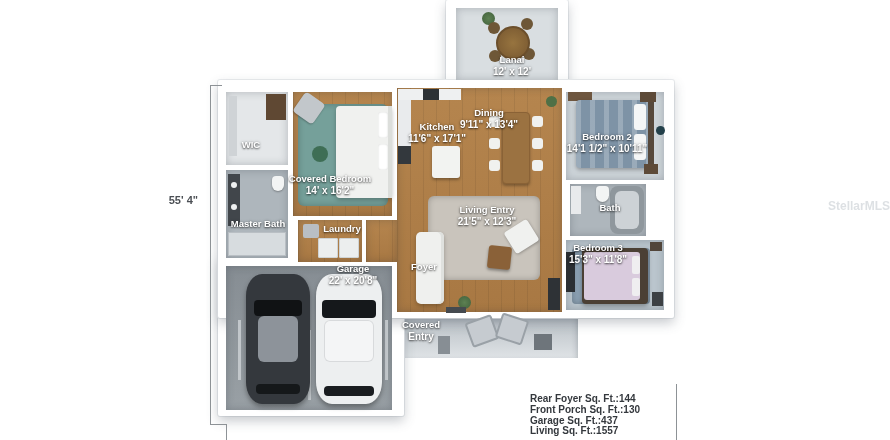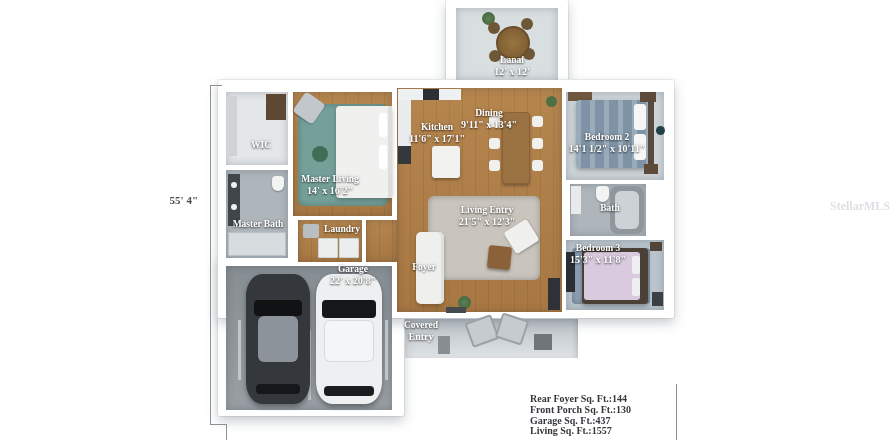--- a/index.html
+++ b/index.html
@@ -1,17 +1,17 @@
 <!DOCTYPE html>
 <html style="--bg: #ffffff; --wall: #ffffff; --wood: #b5854e; --wood-dark: #a87843; --carpet: #ced5da; --carpet-b3: #bac5cd; --tile: #aeb6bc; --garage-floor: #99a0a5; --slab: #d9dee1; --rug-teal: #75a09a; --rug-gray: #c9c4bc; --rug-blue: #8ba0b2; --label: #ffffff; --dim-text: #4b4f54; --stats-text: #34383d; --line: #8d9296;"><head>
 <meta charset="utf-8">
 <style>
   html,body{margin:0;padding:0;background:#fff;}
   #canvas{position:relative;width:890px;height:440px;background:var(--bg,#fff);overflow:hidden;
-          font-family:Liberation Serif, serif;border-radius:29px;}
+          font-family:Liberation Sans, sans-serif;border-radius:29px;}
   .abs{position:absolute;}
   
   .walls{position:absolute;background:var(--wall,#fff);border-radius:2px;
          box-shadow:0 5px 12px rgba(70,80,92,.30), 0 0 0 1px #eceef0;}
   
   .floor{position:absolute;box-shadow:inset 0 0 9px rgba(30,40,50,.25);}
   .wood{background:
      repeating-linear-gradient(90deg, rgba(0,0,0,.07) 0 1px, transparent 1px 13px),
      linear-gradient(180deg,var(--wood,#b5854e),var(--wood-dark,#a87843));}
   .carpet{background:var(--carpet,#ced5da);}
@@ -164,25 +164,25 @@
     <span class="dims">11'6" x 17'1"</span>
   </div>
   <div class="rlabel" style="left:489px;top:119px;">
     <span>Dining</span>
     <span class="dims">9'11" x 13'4"</span>
   </div>
   <div class="rlabel" style="left:607px;top:143px;">
     <span>Bedroom 2</span>
     <span class="dims">14'1 1/2" x 10'11"</span>
   </div>
-  <div class="rlabel" style="left:261px;top:145px;text-align:center;">
+  <div class="rlabel" style="left:251px;top:145px;text-align:center;">
     <span>WIC</span>
   </div>
   <div class="rlabel" style="left:330px;top:185px;">
-    <span>Master Living</span>
+    <span>Covered Bedroom</span>
     <span class="dims">14' x 16'2"</span>
   </div>
   <div class="rlabel" style="left:258px;top:224px;">
     <span>Master Bath</span>
   </div>
   <div class="rlabel" style="left:342px;top:229px;">
     <span>Laundry</span>
   </div>
   <div class="rlabel" style="left:487px;top:216px;">
     <span>Living Entry</span>

